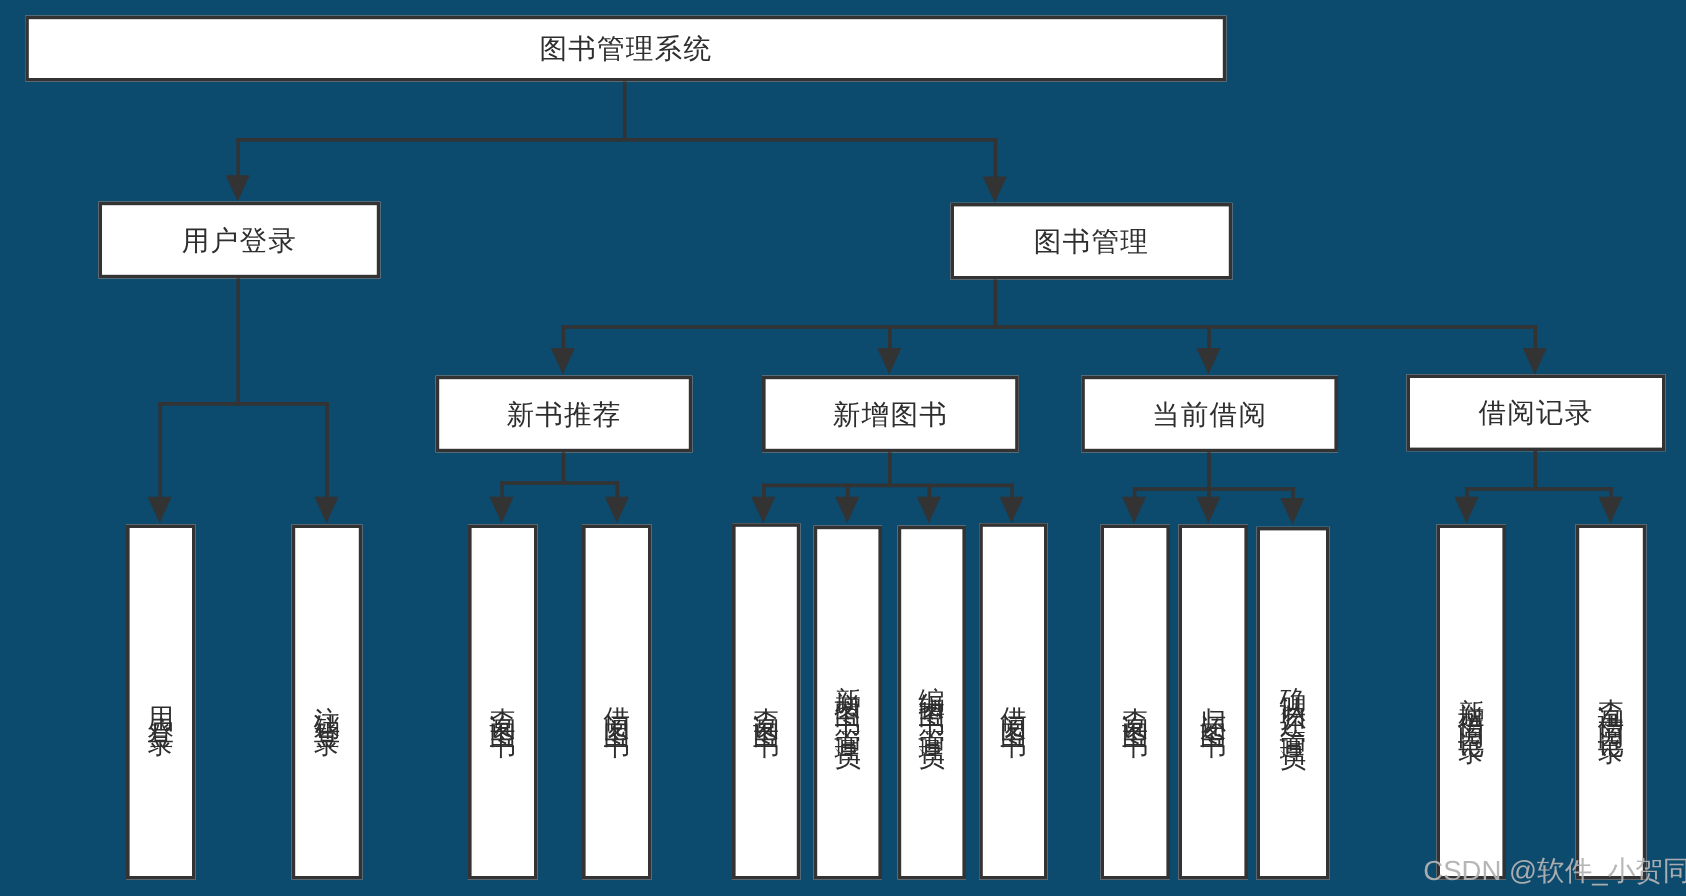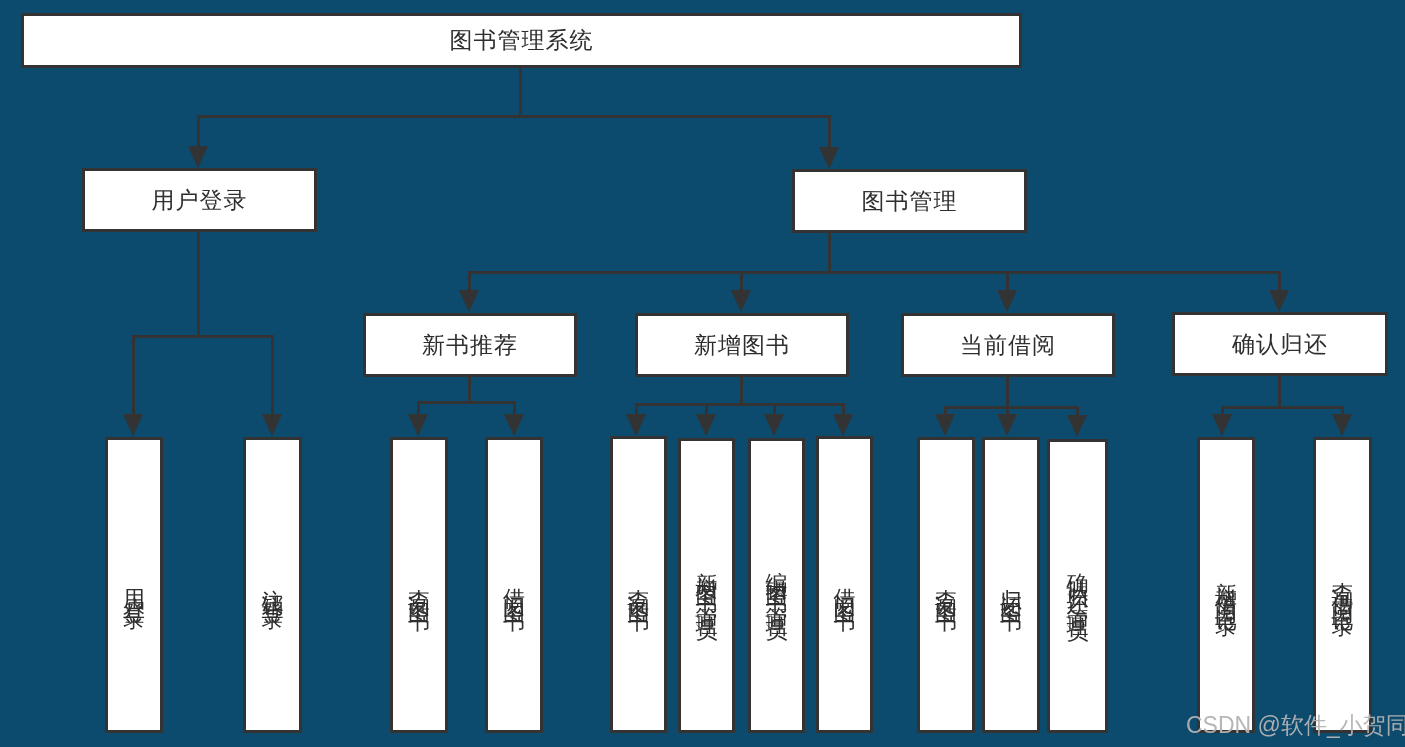--- a/index.html
+++ b/index.html
@@ -77,21 +77,21 @@
   <div class="box h" style="left:363px; top:313px; width:214px; height:64px;text-align:center;">
     <span class="lbl">新书推荐</span>
   </div>
   <div class="box h" style="left:635px; top:313px; width:214px; height:64px;">
     <span class="lbl">新增图书</span>
   </div>
   <div class="box h" style="left:901px; top:313px; width:214px; height:64px;text-align:center;">
     <span class="lbl">当前借阅</span>
   </div>
   <div class="box h" style="left:1172px; top:312px; width:216px; height:64px;">
-    <span class="lbl">确认归还</span>
+    <span class="lbl">借阅记录</span>
   </div>
 
   <div class="box v" style="left:105px; top:437px; width:58px; height:296px;">
     <span class="lbl">用户登录</span>
   </div>
   <div class="box v" style="left:243px; top:437px; width:59px; height:296px;">
     <span class="lbl">注销登录</span>
   </div>
 
   <div class="box v" style="left:390px; top:437px; width:58px; height:296px;">

